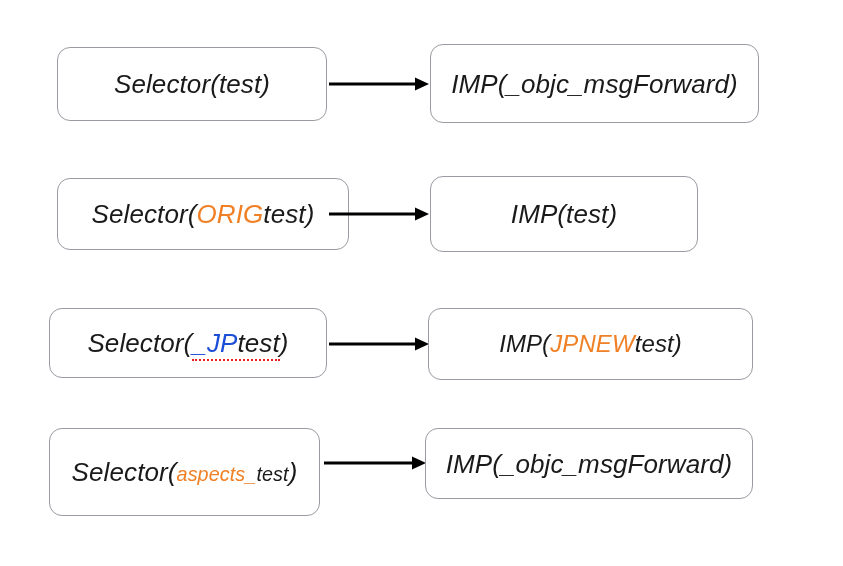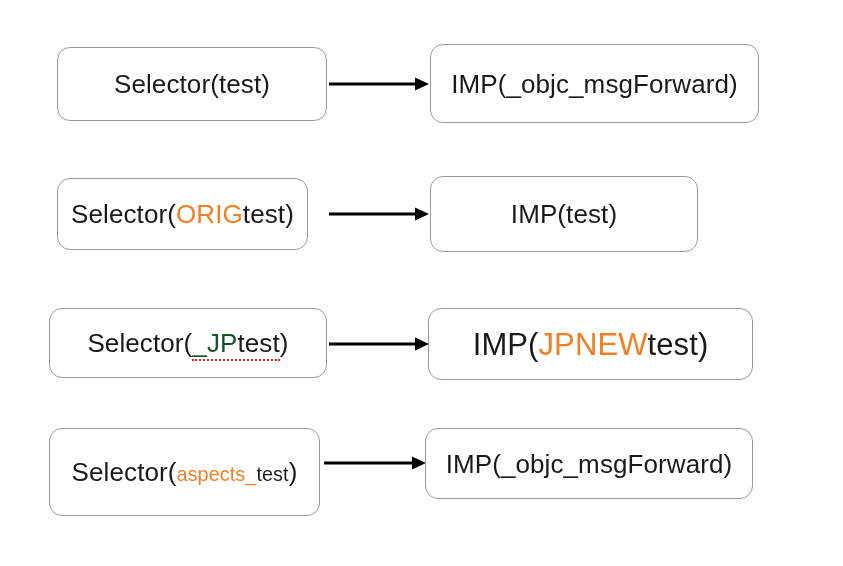--- a/index.html
+++ b/index.html
@@ -32,24 +32,25 @@
     display: flex;
     align-items: center;
     justify-content: center;
     color: #1a1a1a;
     white-space: nowrap;
     letter-spacing: 0.1px;
   }
   .node-text {
     display: inline-block;
     line-height: 1;
+    font-style: italic;
   }
   .seg { display: inline; }
   .seg.orange { color: #f08026; }
-  .seg.green  { color: #14532d; }
+  .seg.green  { color: #1d4ed8; }
   .seg.small  { font-size: 0.76em; }
   .misspell {
     display: inline;
     border-bottom: 2px dotted #ee1c1c;
     padding-bottom: 1px;
   }
   .arrow {
     position: absolute;
     height: 20px;
   }
@@ -75,21 +76,21 @@
     </div>
 
     <div class="node" style="left:430px; top:44px; width:329px; height:79px; font-size:26px;">
       <span class="node-text">
         <span class="seg">IMP(_objc_msgForward)</span>
       </span>
     </div>
   </div>
 
   <div class="row" style="top:0;">
-    <div class="node" style="left:57px; top:178px; width:251px; height:72px; font-size:26px;">
+    <div class="node" style="left:57px; top:178px; width:292px; height:72px; font-size:26px;">
       <span class="node-text">
         <span class="seg">Selector(</span><span class="seg orange">ORIG</span><span class="seg">test)</span>
       </span>
     </div>
 
     <div class="arrow" style="left:329px; top:204px; width:100px;">
       <svg width="100" height="20" viewBox="0 0 100 20" aria-hidden="true">
         <line x1="0" y1="10" x2="86" y2="10" stroke="#000000" stroke-width="3"></line>
         <polygon points="86,3.5 100,10 86,16.5" fill="#000000"></polygon>
       </svg>
@@ -109,21 +110,21 @@
       </span>
     </div>
 
     <div class="arrow" style="left:329px; top:334px; width:100px;">
       <svg width="100" height="20" viewBox="0 0 100 20" aria-hidden="true">
         <line x1="0" y1="10" x2="86" y2="10" stroke="#000000" stroke-width="3"></line>
         <polygon points="86,3.5 100,10 86,16.5" fill="#000000"></polygon>
       </svg>
     </div>
 
-    <div class="node" style="left:428px; top:308px; width:325px; height:72px; font-size:31px;">
+    <div class="node" style="left:428px; top:308px; width:325px; height:72px; font-size:24px;">
       <span class="node-text">
         <span class="seg">IMP(</span><span class="seg orange">JPNEW</span><span class="seg">test)</span>
       </span>
     </div>
   </div>
 
   <div class="row" style="top:0;">
     <div class="node" style="left:49px; top:428px; width:271px; height:88px; font-size:26px;">
       <span class="node-text">
         <span class="seg">Selector(</span><span class="seg orange small">aspects_</span><span class="seg small">test</span><span class="seg">)</span>

